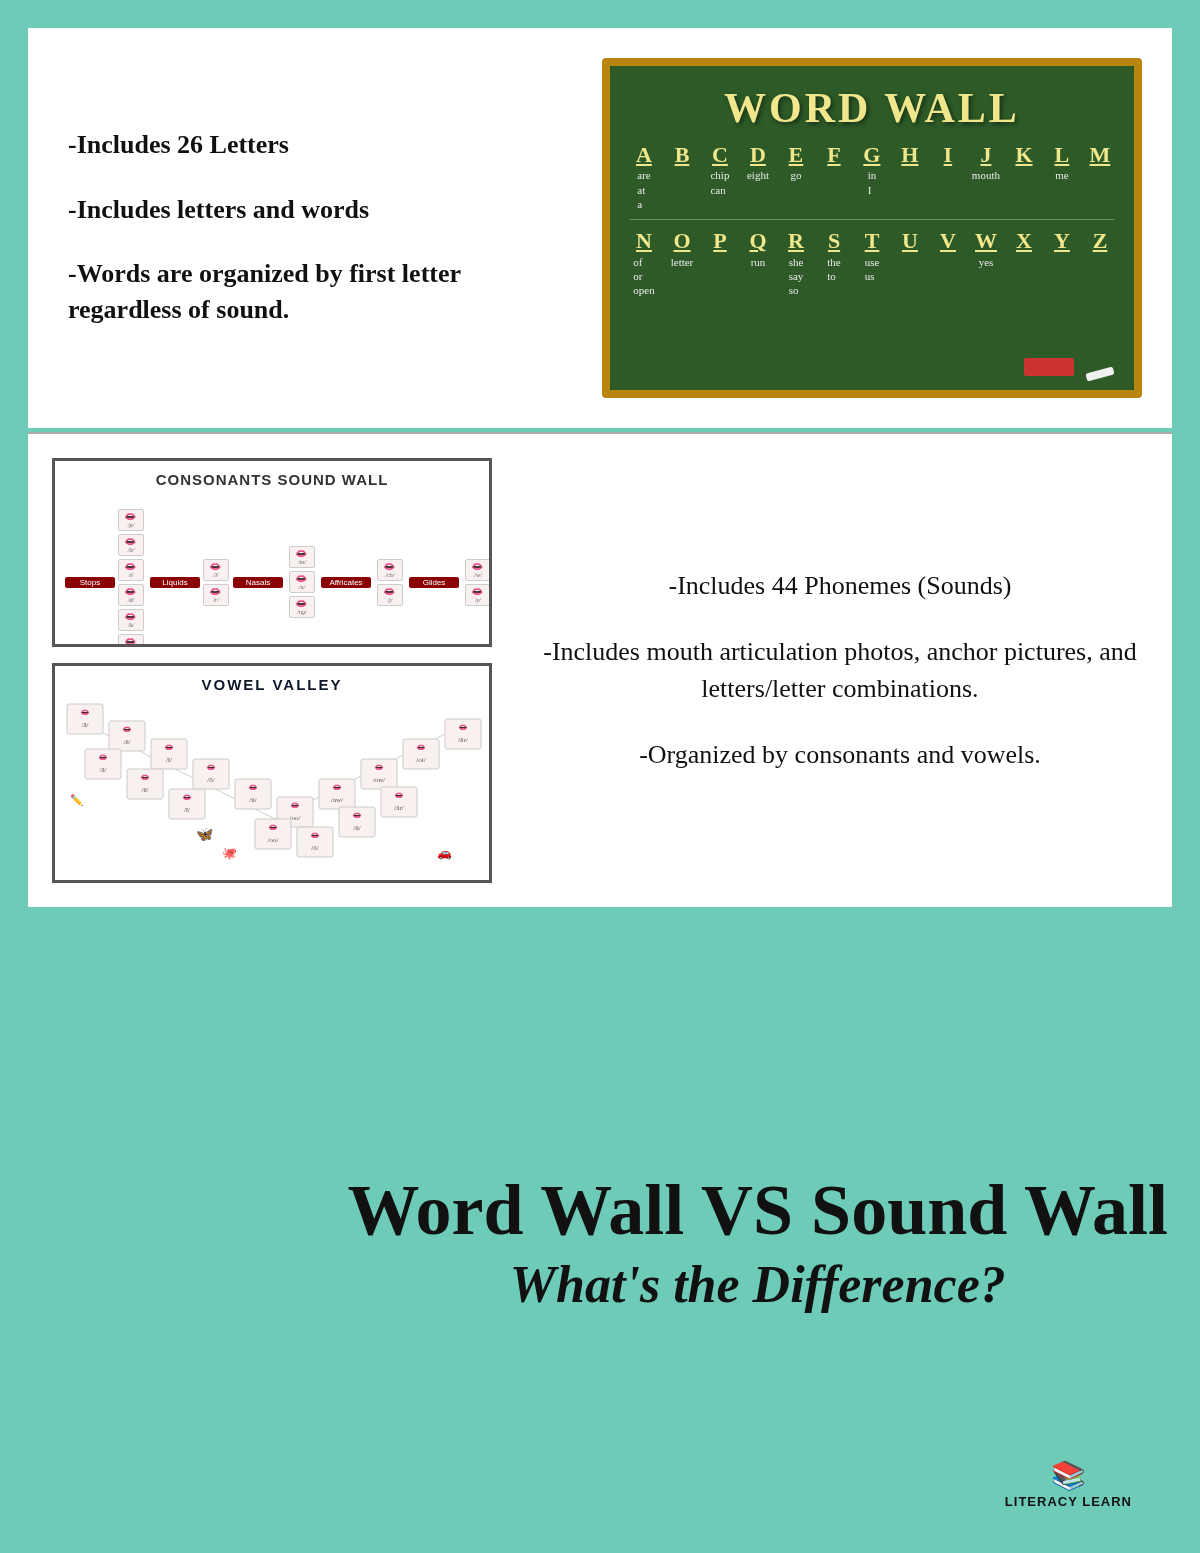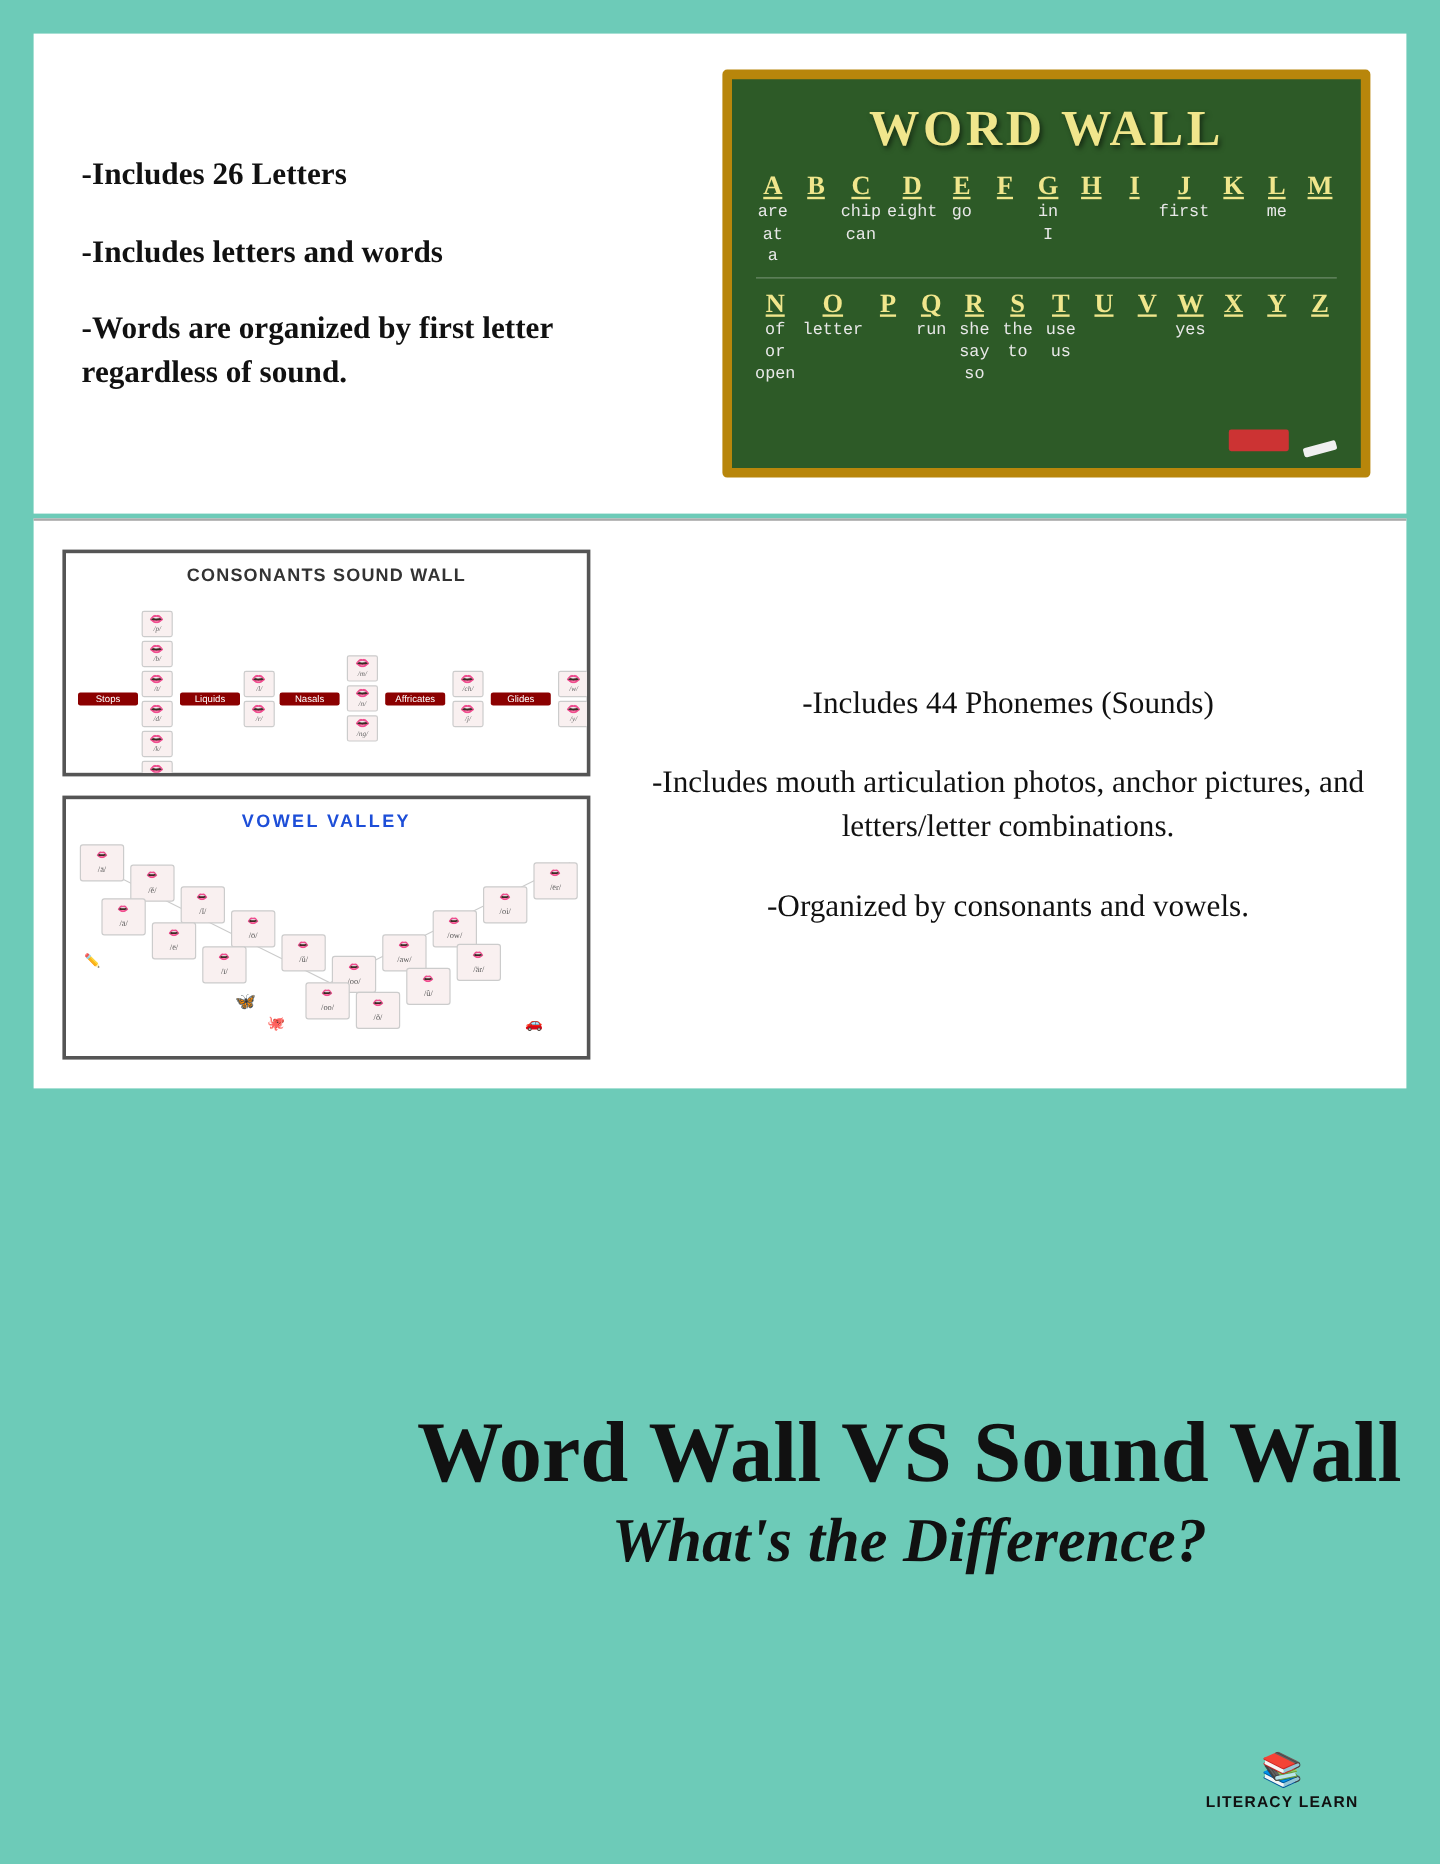--- a/index.html
+++ b/index.html
@@ -88,25 +88,24 @@
     .alpha-letter {
       font-family: 'Georgia', serif;
       font-size: 22px;
       font-weight: bold;
       color: #f0e68c;
       line-height: 1.2;
       text-decoration: underline;
     }
 
     .alpha-word {
-      font-family: Liberation Mono, monospace;
-      font-size: 14px;
+      font-family: Liberation Serif, serif;
+      font-size: 11px;
       color: #e8e8e8;
       line-height: 1.3;
-      text-align: center;
     }
 
     .chalk-divider {
       border: none;
       border-top: 1px solid rgba(255,255,255,0.3);
       margin: 8px 0;
     }
 
     .chalk-eraser {
       position: absolute;
@@ -228,21 +227,21 @@
       flex-direction: column;
       align-items: center;
       padding: 10px;
       overflow: hidden;
     }
 
     .vowel-valley-title {
       font-family: Arial, sans-serif;
       font-size: 15px;
       font-weight: bold;
-      color: #1d4ed8;
+      color: #0f172a;
       letter-spacing: 2px;
       margin-bottom: 6px;
     }
 
     .vowel-valley-content {
       width: 100%;
       flex: 1;
       position: relative;
     }
 
@@ -374,21 +373,21 @@
         <div class="alpha-col">
           <span class="alpha-letter">H</span>
           <span class="alpha-word"></span>
         </div>
         <div class="alpha-col">
           <span class="alpha-letter">I</span>
           <span class="alpha-word"></span>
         </div>
         <div class="alpha-col">
           <span class="alpha-letter">J</span>
-          <span class="alpha-word">first</span>
+          <span class="alpha-word">mouth</span>
         </div>
         <div class="alpha-col">
           <span class="alpha-letter">K</span>
           <span class="alpha-word"></span>
         </div>
         <div class="alpha-col">
           <span class="alpha-letter">L</span>
           <span class="alpha-word">me</span>
         </div>
         <div class="alpha-col">

